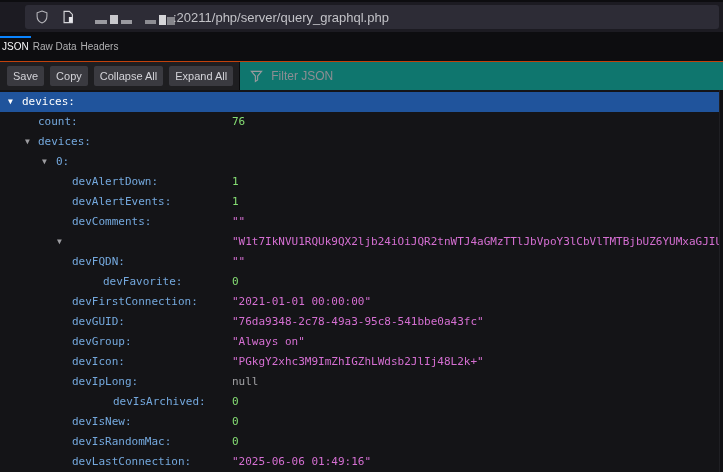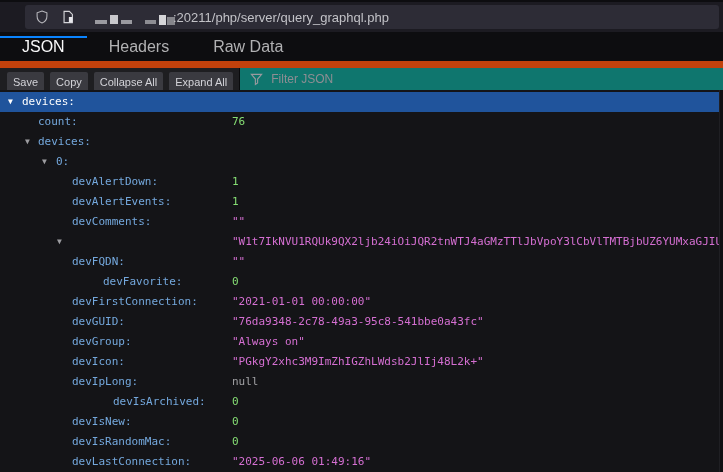--- a/index.html
+++ b/index.html
@@ -14,29 +14,29 @@
   .urlbar svg { position:absolute; top:50%; transform:translateY(-50%); }
   .shield { left:10px; }
   .pageicon { left:36px; }
   .px { position:absolute; }
   .url-text { position:absolute; left:148px; top:0; bottom:0; line-height:26px;
               font-size:13px; color:#c2c2c7; white-space:nowrap; }
 
   
   .tabstrip { position:absolute; top:32px; left:0; right:0; height:29px;
               background:#0d0d10; display:flex; }
-  .tab { position:relative; display:flex; align-items:center; padding:0 22px;
-         font-size:16px; color:#b1b1b3; cursor:default; }
+  .tab { position:relative; display:flex; align-items:center; padding:0 2px;
+         font-size:10px; color:#b1b1b3; cursor:default; }
   .tab.active { color:#f9f9fa; }
   .tab.active::after { content:""; position:absolute; top:4px; left:0; right:0;
                        height:2px; background:var(--accent_tab,#0a84ff); }
 
   
   .toolbar { position:absolute; top:61px; left:0; right:0; height:29px;
-             background:#1e1e21; border-top:7px solid #c2410c; display:flex; align-items:stretch; }
+             background:#1e1e21; border-top:1px solid #c2410c; display:flex; align-items:stretch; }
   .btn-group { display:flex; gap:6px; padding:4px 6px 0 7px; }
   .tbtn { height:20px; padding:0 6px; font-size:11px; font-family:"Liberation Sans",sans-serif;
           background:#3a3a40; color:#d3d3d8; border:none; border-radius:2px; cursor:default; }
   .tsep { width:1px; background:#0a0a0c; }
   .filterbox { flex:1; background:#0f766e; display:flex; align-items:center; padding-left:10px; }
   .filterbox svg { flex:0 0 auto; }
   .filter-input { background:transparent; border:none; outline:none; margin-left:8px;
                   font-size:12px; color:#d7d7db; width:300px; font-family:"Liberation Sans",sans-serif; }
   .filter-input::placeholder { color:#8e8e93; }
 
@@ -78,22 +78,22 @@
       <span class="px" style="left:120px;top:15px;width:11px;height:4px;background:#8d8d93;"></span>
       <span class="px" style="left:134px;top:10px;width:7px;height:10px;background:#d5d5d8;"></span>
       <span class="px" style="left:142px;top:12px;width:8px;height:8px;background:#85858b;"></span>
     </span>
     <span class="url-text">:20211/php/server/query_graphql.php</span>
   </div>
 </div>
 
 <div class="tabstrip">
   <div class="tab active">JSON</div>
+  <div class="tab">Raw Data</div>
   <div class="tab">Headers</div>
-  <div class="tab">Raw Data</div>
 </div>
 
 <div class="toolbar">
   <div class="btn-group">
     <button class="tbtn">Save</button>
     <button class="tbtn">Copy</button>
     <button class="tbtn">Collapse All</button>
     <button class="tbtn">Expand All</button>
   </div>
   <div class="tsep"></div>

